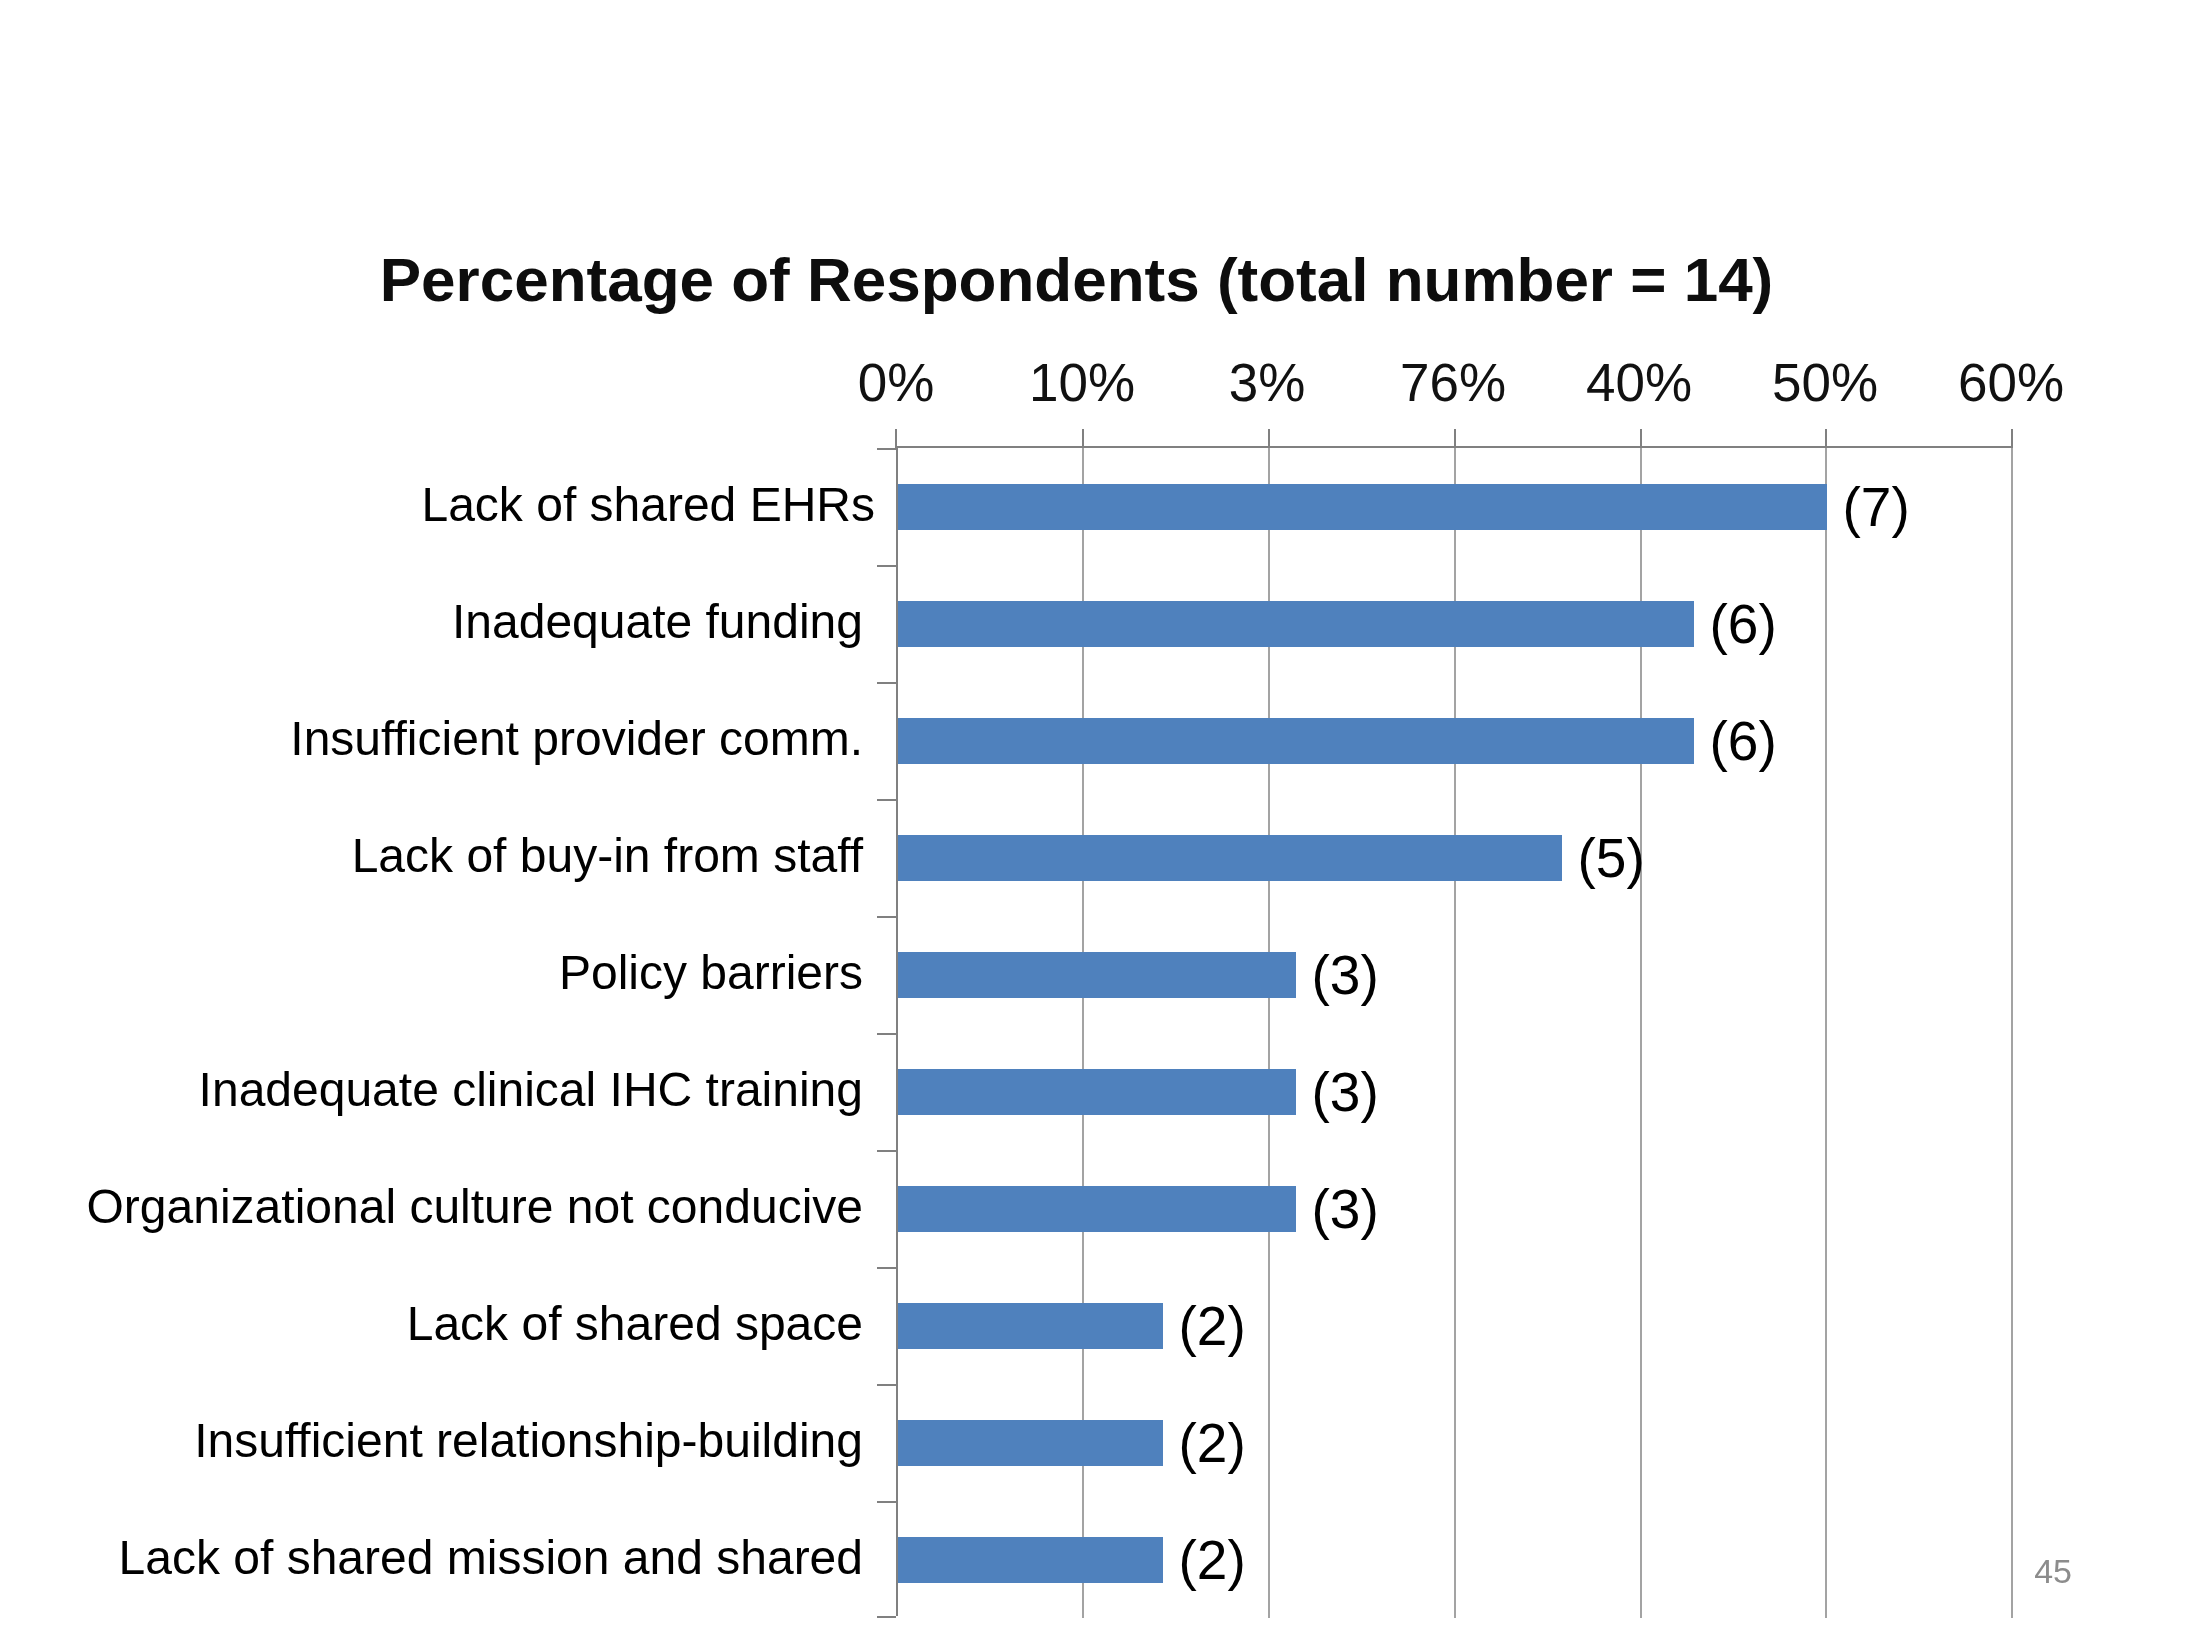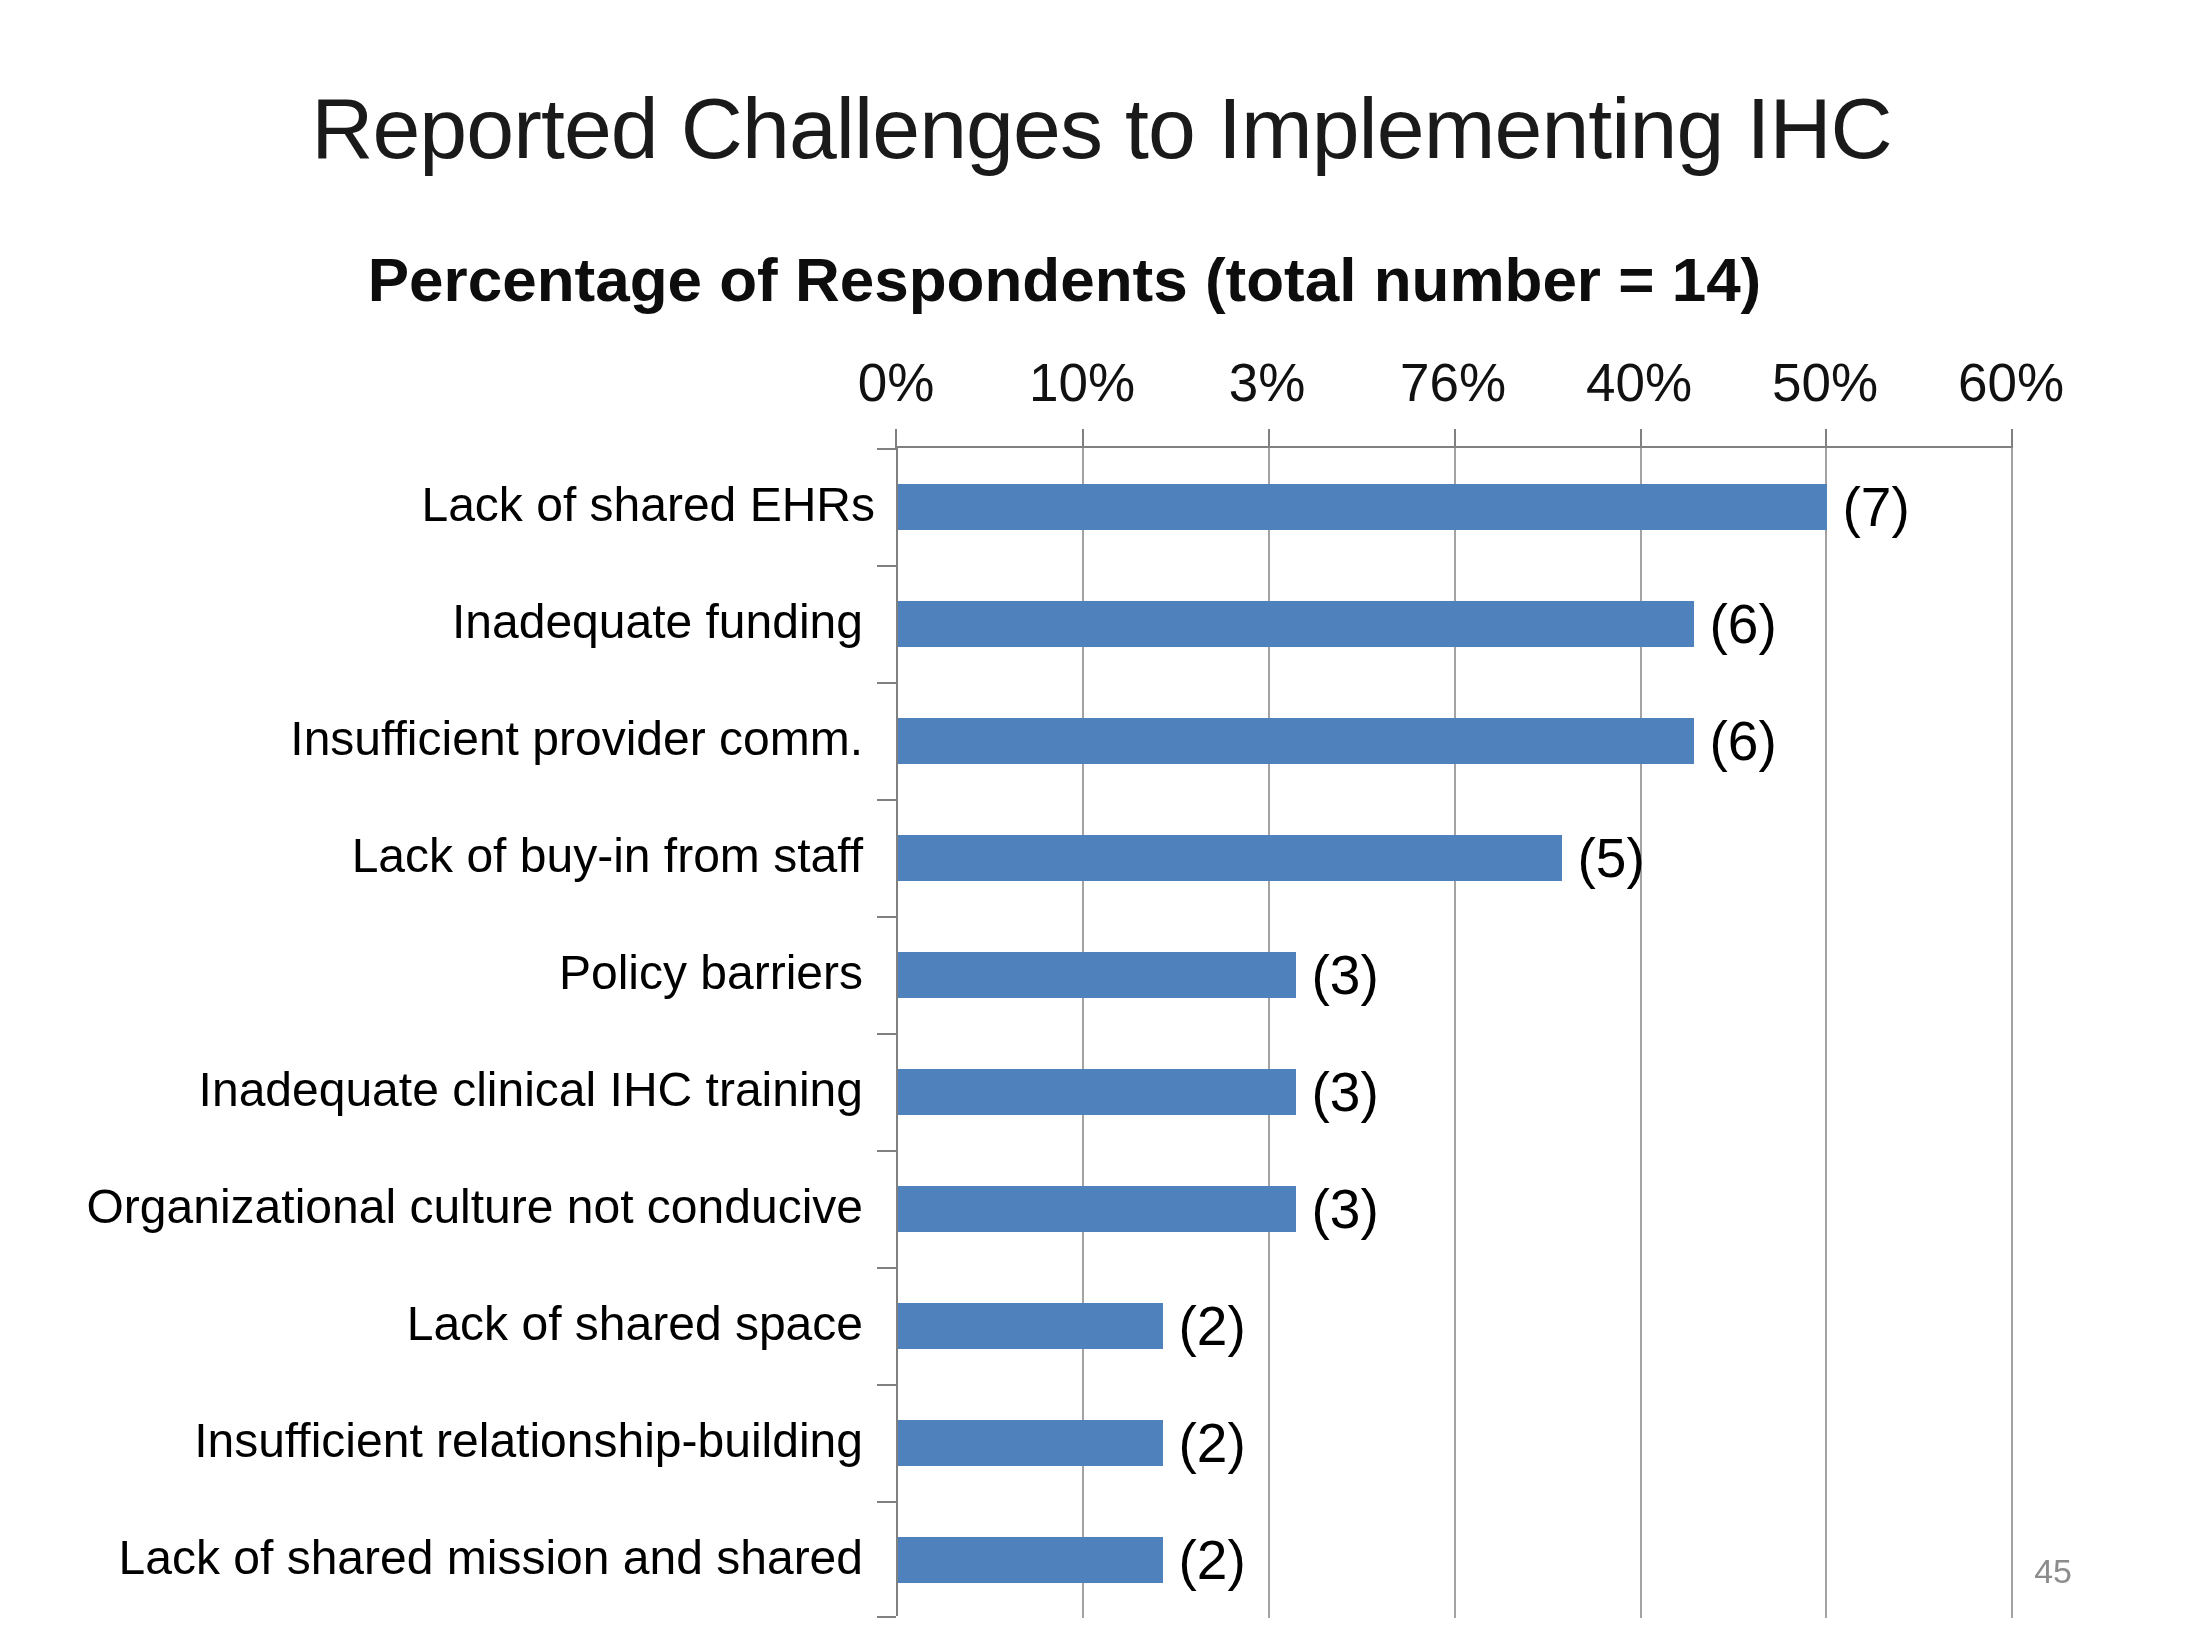--- a/index.html
+++ b/index.html
@@ -30,20 +30,21 @@
   .chart-title {
     position: absolute;
     top: 244px;
     left: 0;
     width: 2129px;
     text-align: center;
     font-size: 62px;
     font-weight: 700;
     color: #0d0d0d;
     white-space: nowrap;
+    padding-left: 12px;
   }
   
   .tick-label {
     position: absolute;
     top: 354px;
     transform: translateX(-50%);
     font-size: 53px;
     color: #111111;
     line-height: 57px;
     white-space: nowrap;
@@ -118,21 +119,20 @@
     right: 131px;
     font-size: 34px;
     color: #8c8c8c;
   }
 </style>
 </head>
 <body>
 
 <div class="slide">
 
-  <div class="slide-title">Reported Challenges to Implementing IHC</div>
 
   <div class="chart-title">Percentage of Respondents (total number = 14)</div>
 
   <div id="tick-labels">
       <div class="tick-label" style="left: 896px;">0%</div>
       <div class="tick-label" style="left: 1082px;">10%</div>
       <div class="tick-label" style="left: 1267px;">3%</div>
       <div class="tick-label" style="left: 1453px;">76%</div>
       <div class="tick-label" style="left: 1639px;">40%</div>
       <div class="tick-label" style="left: 1825px;">50%</div>

